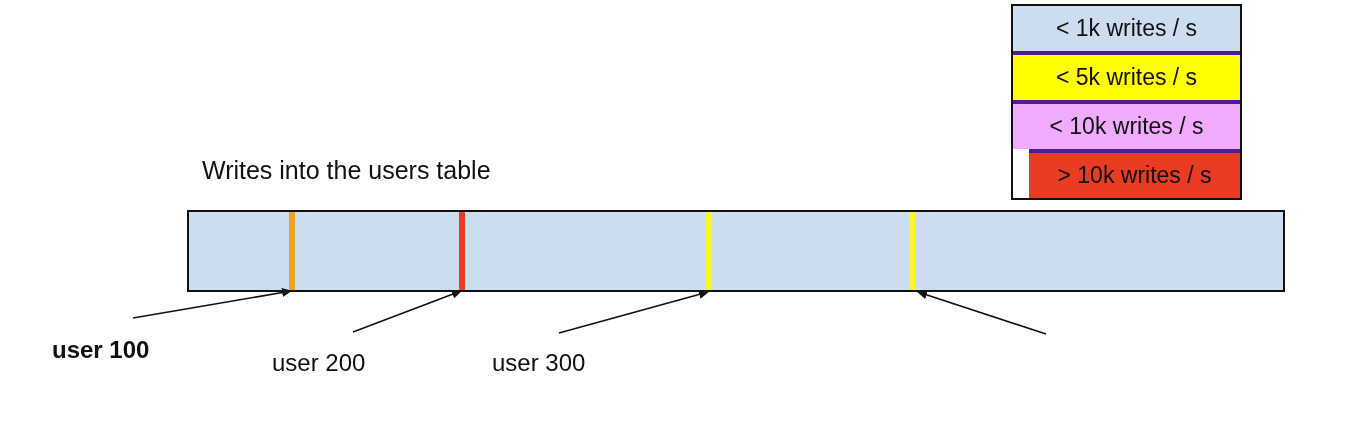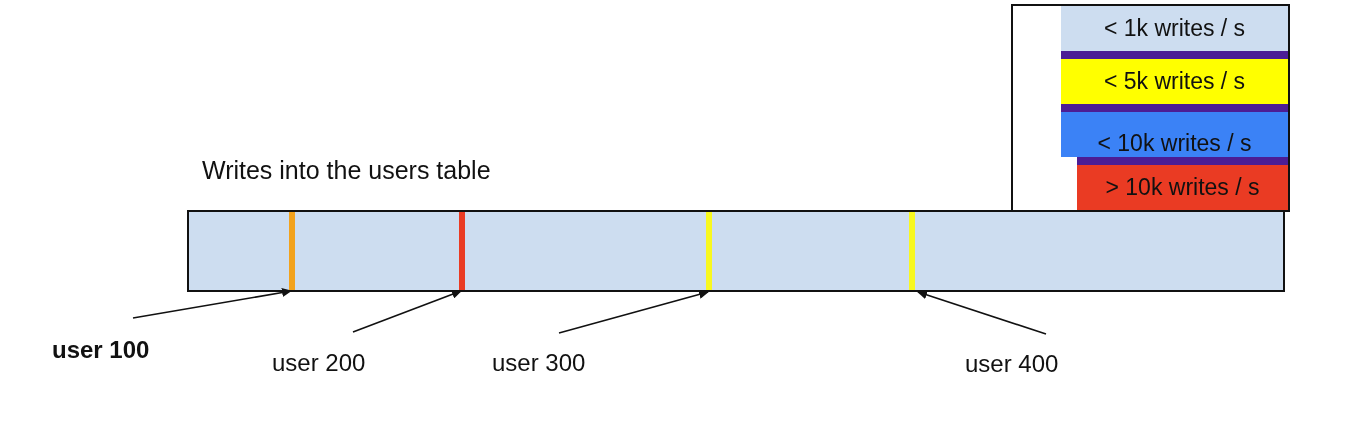--- a/index.html
+++ b/index.html
@@ -39,31 +39,30 @@
     width: 6px;
   }
 
   
   .legend {
     position: absolute;
     left: 1011px;
     top: 4px;
     width: 227px;
     border: 2px solid #111111;
-    padding-left: 48px;
   }
   .legend-row {
     height: 45px;
     display: flex;
     align-items: center;
     justify-content: center;
     font-size: 23px;
     white-space: nowrap;
   }
-  .legend-row + .legend-row { border-top: 8px solid #4c1d95; }
+  .legend-row + .legend-row { border-top: 4px solid #4c1d95; }
 
   
   .user-label {
     position: absolute;
     font-size: 24px;
     line-height: 26px;
     white-space: nowrap;
   }
   .user-label.u100 { left: 52px;  top: 337px; font-weight: bold; }
   .user-label.u200 { left: 272px; top: 350px; text-align: right; }
@@ -85,39 +84,38 @@
 
   <div class="diagram-title">Writes into the users table</div>
 
   <div class="legend">
     <div class="legend-row" style="background-color: rgb(205, 221, 240);">
       <span>&lt; 1k writes / s</span>
     </div>
     <div class="legend-row" style="background-color: rgb(255, 255, 0);">
       <span>&lt; 5k writes / s</span>
     </div>
-    <div class="legend-row" style="background-color: #3b82f6; align-items: flex-end;">
+    <div class="legend-row" style="background-color: #f0abfc;">
       <span>&lt; 10k writes / s</span>
     </div>
     <div class="legend-row" style="background-color: rgb(234, 59, 35); margin-left: 16px;">
       <span>&gt; 10k writes / s</span>
     </div>
   </div>
 
   <div class="users-bar" style="background-color: rgb(205, 221, 240);">
     <div class="marker" style="left: 100px; background-color: rgb(242, 162, 29);"></div>
     <div class="marker" style="left: 270px; background-color: rgb(234, 59, 35);"></div>
     <div class="marker" style="left: 517px; background-color: rgb(248, 248, 32);"></div>
     <div class="marker" style="left: 720px; background-color: rgb(248, 248, 32);"></div>
   </div>
 
   <div class="user-label u100">user 100</div>
   <div class="user-label u200">user 200</div>
   <div class="user-label u300">user 300</div>
-  <div class="user-label u400">user 400</div>
 
   <svg class="arrows" viewBox="0 0 1350 422" xmlns="http://www.w3.org/2000/svg">
     <defs>
       <marker id="ah" markerWidth="11" markerHeight="9" refX="9" refY="4.5" orient="auto" markerUnits="userSpaceOnUse">
         <polygon points="0,0 10,4.5 0,9" fill="#111111"></polygon>
       </marker>
     </defs>
     <line x1="133" y1="318" x2="291" y2="291" stroke="#111111" stroke-width="1.6" marker-end="url(#ah)"></line>
     <line x1="353" y1="332" x2="461" y2="291" stroke="#111111" stroke-width="1.6" marker-end="url(#ah)"></line>
     <line x1="559" y1="333" x2="708" y2="292" stroke="#111111" stroke-width="1.6" marker-end="url(#ah)"></line>

